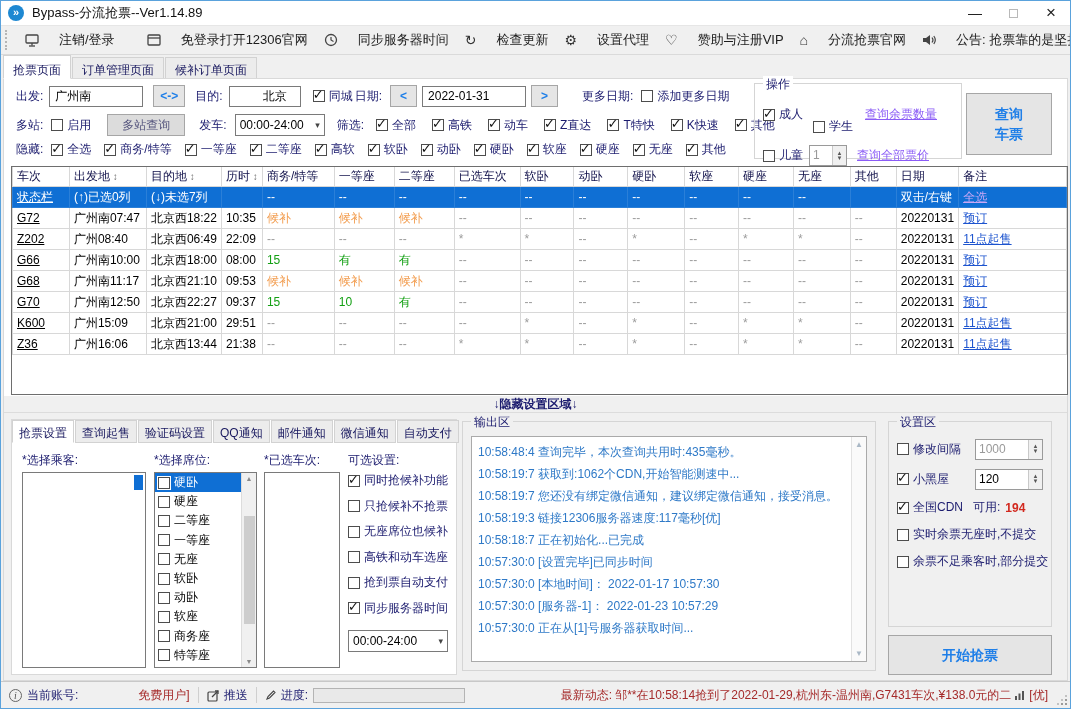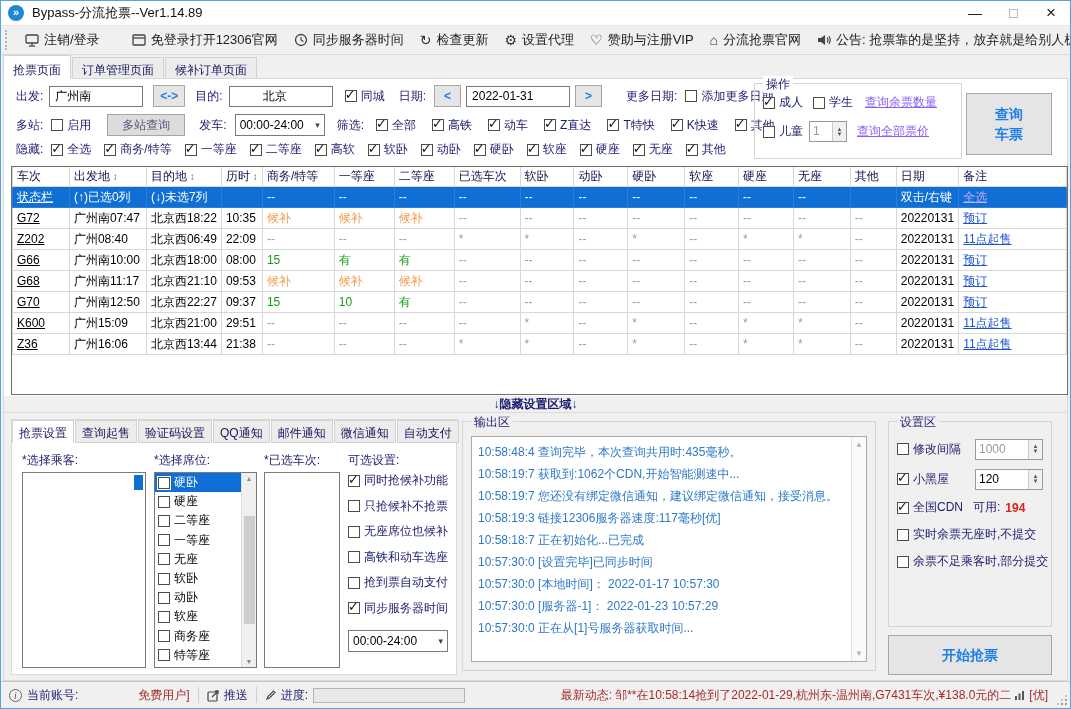--- a/index.html
+++ b/index.html
@@ -18,21 +18,21 @@
   .win-btn { width:38px; height:100%; display:flex; align-items:center; justify-content:center;
              font-size:14px; color:#222; }
   .win-btn .maxsq { width:9px; height:9px; border:1px solid #b9b9b9; }
   .win-btn.close { font-size:17px; }
 
   
   #toolbar { position:absolute; top:24px; left:0; right:0; height:30px; background:#f0f0f0;
              border-top:1px solid #e6e6e6; border-bottom:1px solid #dadada;
              display:flex; align-items:center; gap:16px; padding-left:4px; }
   .tb-grip { width:4px; height:20px; border-left:2px dotted #b5b5b5; margin-right:2px; }
-  .tb-item { display:flex; align-items:center; gap:5px; font-size:13px; color:#1c1c1c; white-space:nowrap;text-align:right; }
+  .tb-item { display:flex; align-items:center; gap:20px; font-size:13px; color:#1c1c1c; white-space:nowrap;text-align:right; }
   .tb-item .glyph { font-size:14px; color:#333; line-height:1; }
   .tb-sep { width:1px; height:18px; background:#cfcfcf; }
   .icon-svg { display:block; }
 
   
   #tabstrip { position:absolute; top:54px; left:2px; height:24px; display:flex; }
   .ptab { font-size:12px; color:#17175e; background:#ececec; border:1px solid #d2d2d2;
           padding:4px 9px 3px; margin-right:1px; position:relative; top:2px; }
   .ptab.active { background:#fff; border-bottom:1px solid #fff; top:0; padding-top:6px; z-index:2; }
 
@@ -235,26 +235,26 @@
   </div>
 
   <div id="page">
     <div id="query-area">
 
       <div class="qrow" style="top:6px;">
         <span class="lbl">出发:</span>
         <span class="input" style="width:94px;margin-left:6px;">广州南</span>
         <span class="btn blue-btn" id="swap-btn">&lt;-&gt;</span>
         <span class="lbl">目的:</span>
-        <span class="input" style="width:104px;margin-left:6px;padding-left:33px;">北京</span>
+        <span class="input" style="width:72px;margin-left:6px;padding-left:33px;">北京</span>
         <label class="cb-item" style="margin-left:12px;">
           <span class="cb on"></span>
           <span>同城</span>
         </label>
-        <span class="lbl" style="margin-left:14px;">日期:</span>
+        <span class="lbl" style="margin-left:2px;">日期:</span>
         <span class="btn blue-btn nav-btn" style="margin-left:8px;">&lt;</span>
         <span class="input" style="width:104px;margin-left:5px;">2022-01-31</span>
         <span class="btn blue-btn nav-btn" style="margin-left:5px;">&gt;</span>
         <span class="lbl" style="margin-left:24px;">更多日期:</span>
         <label class="cb-item" style="margin-left:8px;">
           <span class="cb"></span>
           <span>添加更多日期</span>
         </label>
       </div>
 
@@ -376,21 +376,21 @@
           </span>
       </div>
 
       <div class="groupbox" id="op-box">
         <span class="gb-title">操作</span>
         <div class="op-row">
           <label class="cb-item">
             <span class="cb on"></span>
             <span>成人</span>
           </label>
-          <label class="cb-item" style="margin-left:10px;">
+          <label class="cb-item" style="margin-left:10px;margin-top:24px;">
             <span class="cb"></span>
             <span>学生</span>
           </label>
           <span class="link" style="margin-left:12px;">查询余票数量</span>
         </div>
         <div class="op-row">
           <label class="cb-item">
             <span class="cb"></span>
             <span>儿童</span>
           </label>

